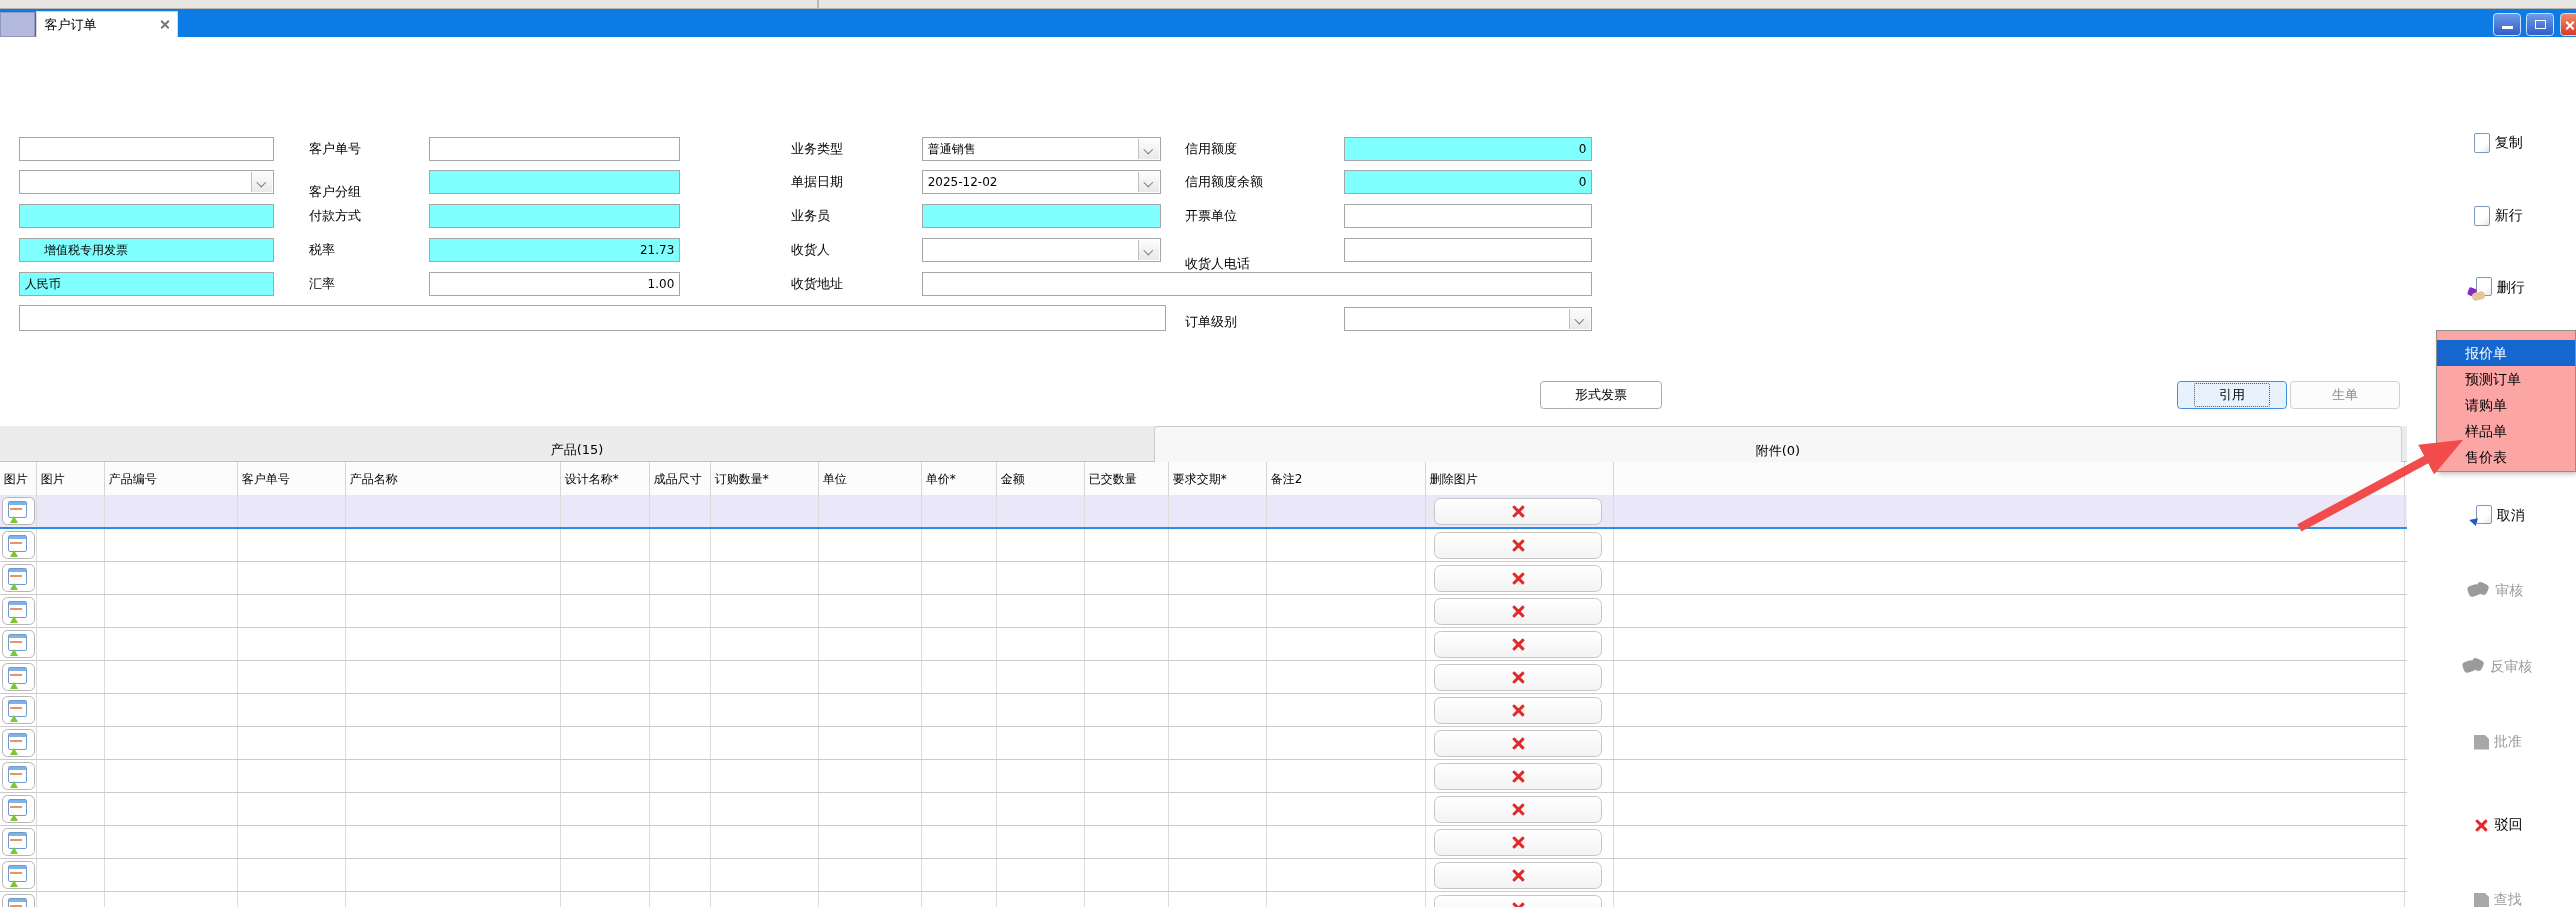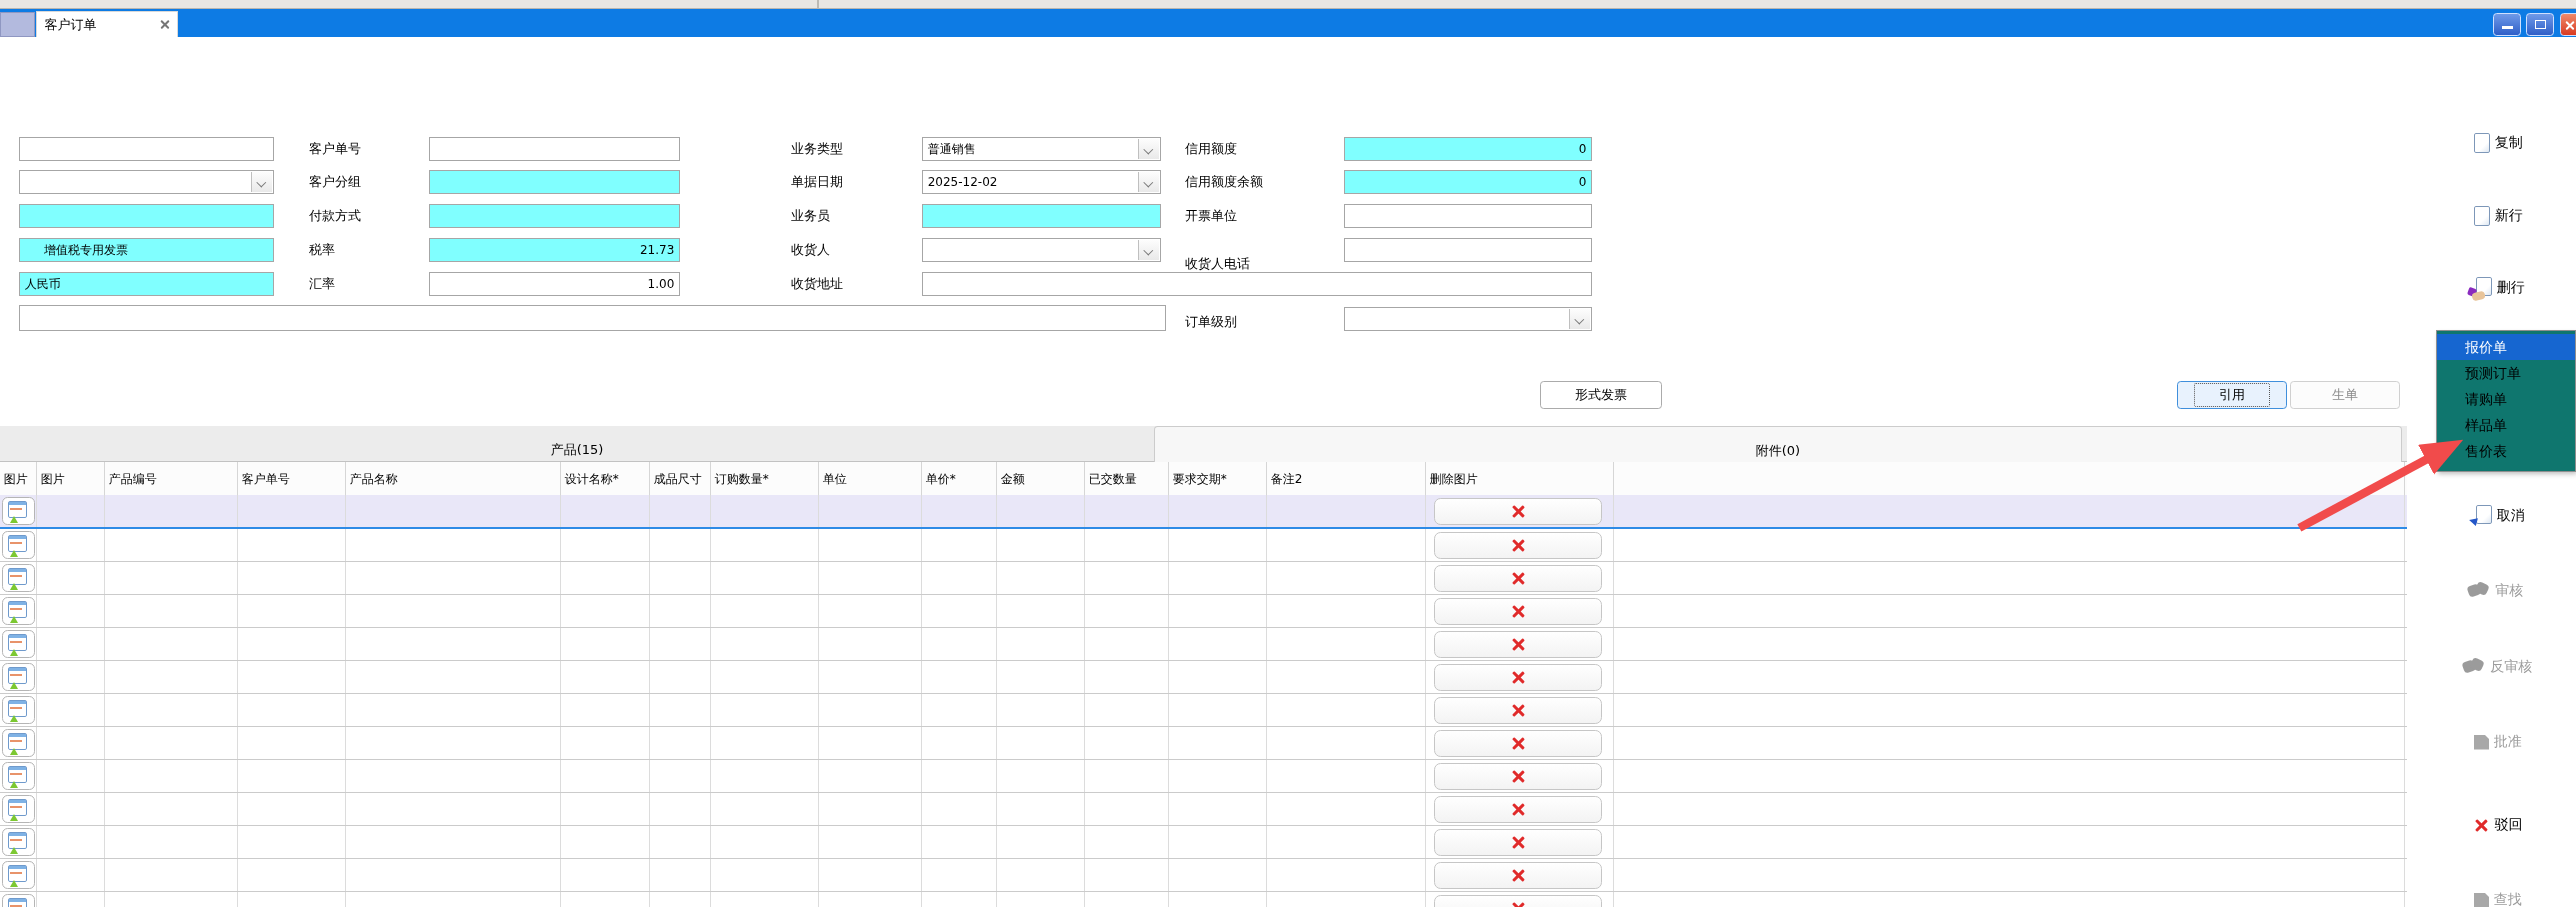--- a/index.html
+++ b/index.html
@@ -70,21 +70,21 @@
   .ic-purple{position:absolute;left:0;bottom:2.8px;width:8.4px;height:8.4px;background:#8a2bbf;border-radius:1.9px;transform:rotate(20deg);}
   .ic-hand{position:absolute;left:3.7px;bottom:0;width:13px;height:7.5px;background:#e8c49a;border-radius:3.7px;transform:rotate(-15deg);}
   .ic-blue-arrow{position:absolute;left:0.9px;bottom:1.9px;width:0;height:0;border-top:4.7px solid transparent;border-bottom:4.7px solid transparent;border-right:8.4px solid #2457c8;transform:rotate(15deg);}
   .ic-hands{position:relative;width:22.5px;height:19px;flex:none;}
   .ic-hands::before,.ic-hands::after{content:"";position:absolute;width:12px;height:11.2px;background:#9b9b9b;border-radius:3.7px;}
   .ic-hands::before{left:0;top:3.7px;transform:rotate(-20deg);}
   .ic-hands::after{left:8.4px;top:1.9px;transform:rotate(25deg);}
   .ic-gray-sq{width:15px;height:15px;background:#a8a8a8;clip-path:polygon(0 0,70% 0,100% 30%,100% 100%,0 100%);flex:none;}
 
   
-  .menu{position:absolute;left:2436px;top:330px;width:140px;height:142px;background:#0f766e;border:0.9px solid #8f8f8f;box-shadow:1.9px 2.8px 4.7px rgba(0,0,0,.25);box-sizing:border-box;padding-top:3px;}
+  .menu{position:absolute;left:2436px;top:330px;width:140px;height:142px;background:#fca5a5;border:0.9px solid #8f8f8f;box-shadow:1.9px 2.8px 4.7px rgba(0,0,0,.25);box-sizing:border-box;padding-top:9px;}
   .menu-item{height:26px;line-height:26px;padding-left:28px;font-size:14px;color:#000;cursor:pointer;}
   .menu-item.selected{background:#1666d0;color:#fff;}
 
   .arrow-svg{position:absolute;left:0;top:0;pointer-events:none;}
 </style>
 </head>
 <body>
 
 <div id="app">
 
@@ -114,21 +114,21 @@
         <i class="chev"></i>
       </span>
     </div>
   <div class="fld cyan" style="left:19px;top:204px;width:255px;"></div>
   <div class="fld cyan" style="left:19px;top:238px;width:255px;padding-left:24px;">增值税专用发票</div>
   <div class="fld cyan" style="left:19px;top:272px;width:255px;">人民币</div>
   <div class="fld" style="left:19px;top:305px;width:1147px;height:26px;"></div>
 
   <div class="lbl" style="left:309px;top:137px;">客户单号</div>
   <div class="fld" style="left:429px;top:137px;width:251px;"></div>
-  <div class="lbl" style="left:309px;top:170px;">客户分组</div>
+  <div class="lbl" style="left:309px;top:180px;">客户分组</div>
   <div class="fld cyan" style="left:429px;top:170px;width:251px;"></div>
   <div class="lbl" style="left:309px;top:204px;">付款方式</div>
   <div class="fld cyan" style="left:429px;top:204px;width:251px;"></div>
   <div class="lbl" style="left:309px;top:238px;">税率</div>
   <div class="fld cyan num" style="left:429px;top:238px;width:251px;">21.73</div>
   <div class="lbl" style="left:309px;top:272px;">汇率</div>
   <div class="fld num" style="left:429px;top:272px;width:251px;">1.00</div>
 
   <div class="lbl" style="left:791px;top:137px;">业务类型</div>
   <div class="fld combo" style="left:922px;top:137px;width:239px;"><span>普通销售</span><span class="dd">

